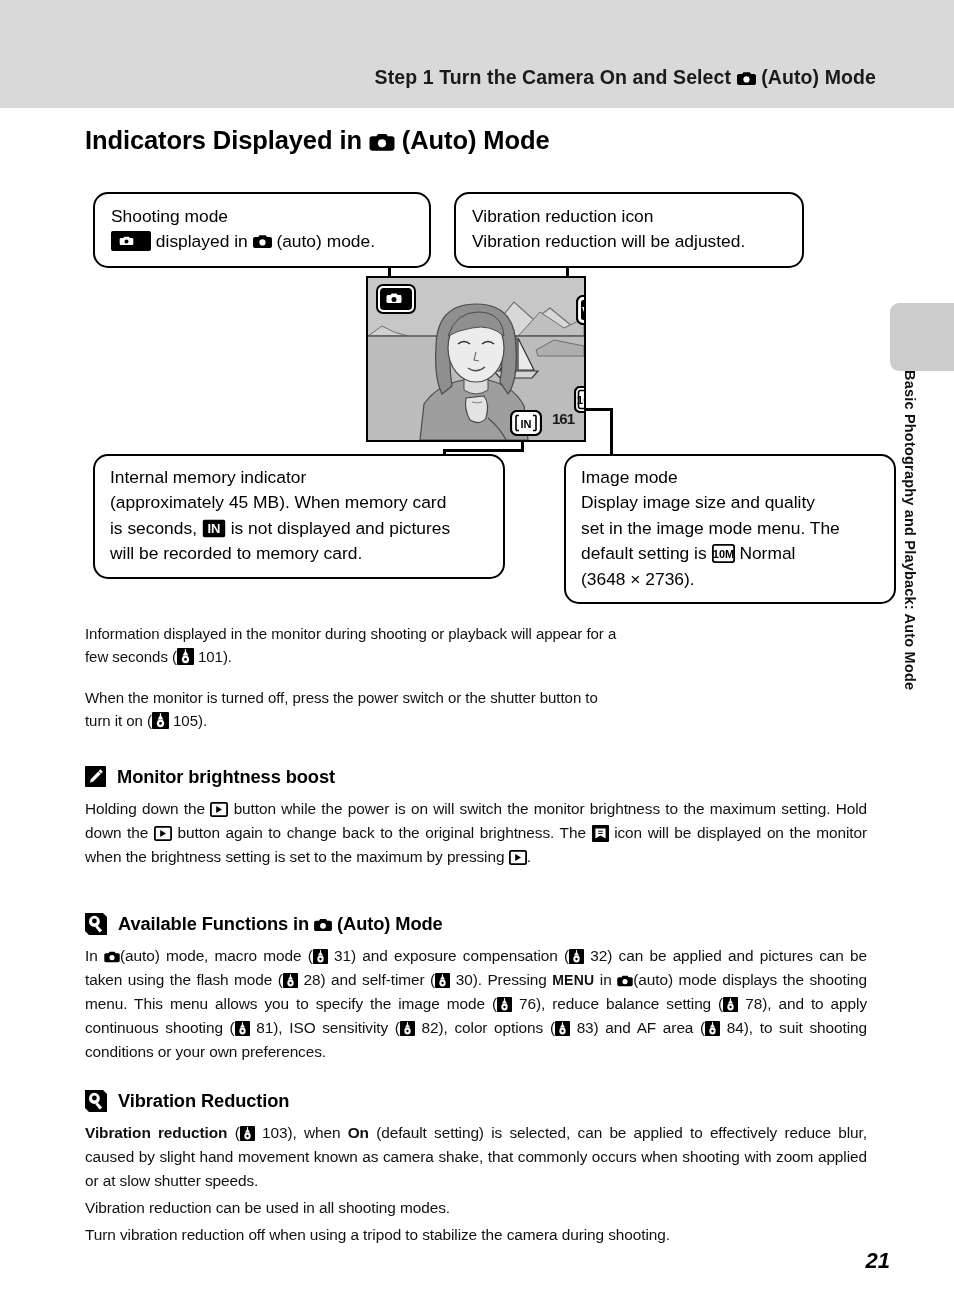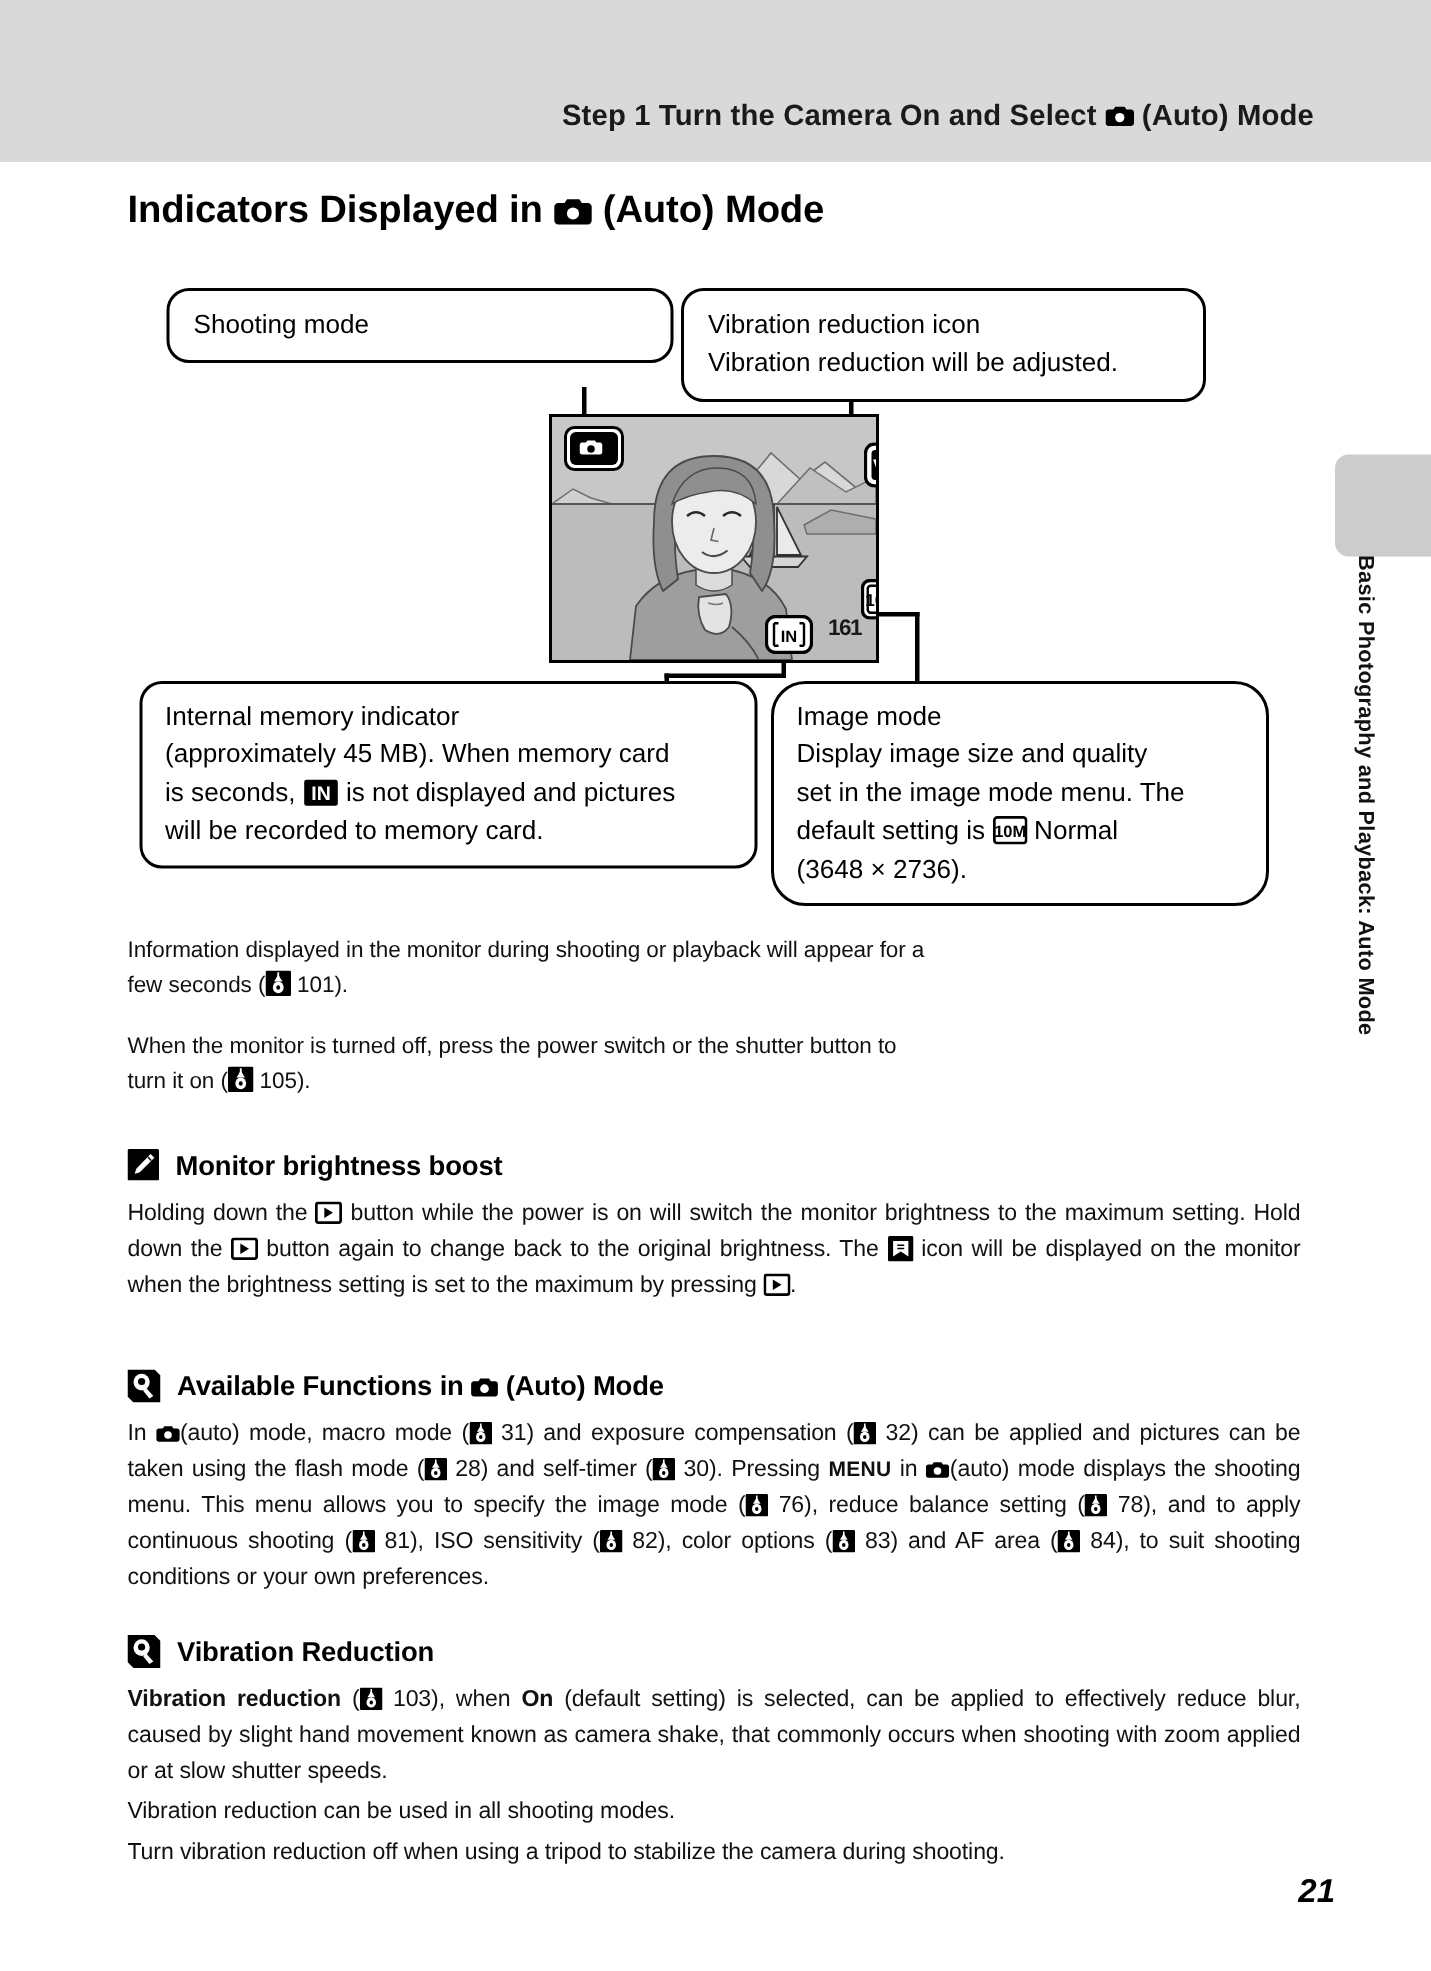--- a/index.html
+++ b/index.html
@@ -82,24 +82,24 @@
     border: 2.6px solid #000;
     border-radius: 15px;
     background: #fff;
     padding: 10px 16px 11px 16px;
     font-size: 17.4px;
     line-height: 1.46;
     z-index: 6;
   }
   .callout .ln { white-space: nowrap; display: block; }
 
-  #callout-shooting-mode { left: 111px;  top: 192px;  width: 338px; }
+  #callout-shooting-mode { left: 93px;  top: 192px;  width: 338px; }
   #callout-vr            { left: 454px; top: 192px;  width: 350px; }
   #callout-internal-mem  { left: 93px;  top: 454px;  width: 412px; padding: 9px 15px 10px 15px; }
-  #callout-image-mode    { left: 514px; top: 454px;  width: 332px; padding: 9px 15px 10px 15px; border-radius: 23px; }
+  #callout-image-mode    { left: 564px; top: 454px;  width: 332px; padding: 9px 15px 10px 15px; }
 
   
   .conn { position: absolute; background: #000; z-index: 4; }
 
   
   .monitor {
     position: absolute;
     left: 366px;
     top: 276px;
     width: 220px;
@@ -213,20 +213,37 @@
 
 <div class="conn" style="left:521px; top:426px; width:3px; height:26px;"></div>
 <div class="conn" style="left:443px; top:449px; width:81px; height:3px;"></div>
 <div class="conn" style="left:443px; top:449px; width:3px; height:20px;"></div>
 
 <div class="conn" style="left:578px; top:408px; width:35px; height:3px;"></div>
 <div class="conn" style="left:610px; top:408px; width:3px; height:56px;"></div>
 
 <div class="callout" id="callout-shooting-mode">
   <span class="ln">Shooting mode</span>
+  <span class="ln">
+    <span class="g" style="vertical-align:-4px;">
+      <svg width="40" height="20" viewBox="0 0 40 20" aria-hidden="true">
+        <rect x="0" y="0" width="40" height="20" rx="2" fill="#000"></rect>
+        <path d="M10 7h2.4l.9-1.3h4.6l.9 1.3H21c.7 0 1.3.6 1.3 1.3v4.4c0 .7-.6 1.3-1.3 1.3H10c-.7 0-1.3-.6-1.3-1.3V8.3C8.7 7.6 9.3 7 10 7z" fill="#fff"></path>
+        <circle cx="15.5" cy="10.6" r="2" fill="#000"></circle>
+      </svg>
+    </span>
+    <span>displayed in</span>
+    <span class="cam-ico">
+      <svg width="19" height="16" viewBox="0 0 19 16" aria-hidden="true">
+        <path d="M2 4h3.2l1.3-1.8h6.2L14 4h3c1.1 0 2 .9 2 2v7c0 1.1-.9 2-2 2H2c-1.1 0-2-.9-2-2V6c0-1.1.9-2 2-2z" fill="#000"></path>
+        <circle cx="9.5" cy="9.4" r="3.1" fill="#fff"></circle>
+      </svg>
+    </span>
+    <span>(auto) mode.</span>
+  </span>
 </div>
 
 <div class="callout" id="callout-vr">
   <span class="ln">Vibration reduction icon</span>
   <span class="ln">Vibration reduction will be adjusted.</span>
 </div>
 
 <div class="monitor">
   <svg width="216" height="162" viewBox="0 0 216 162" aria-hidden="true">
 

